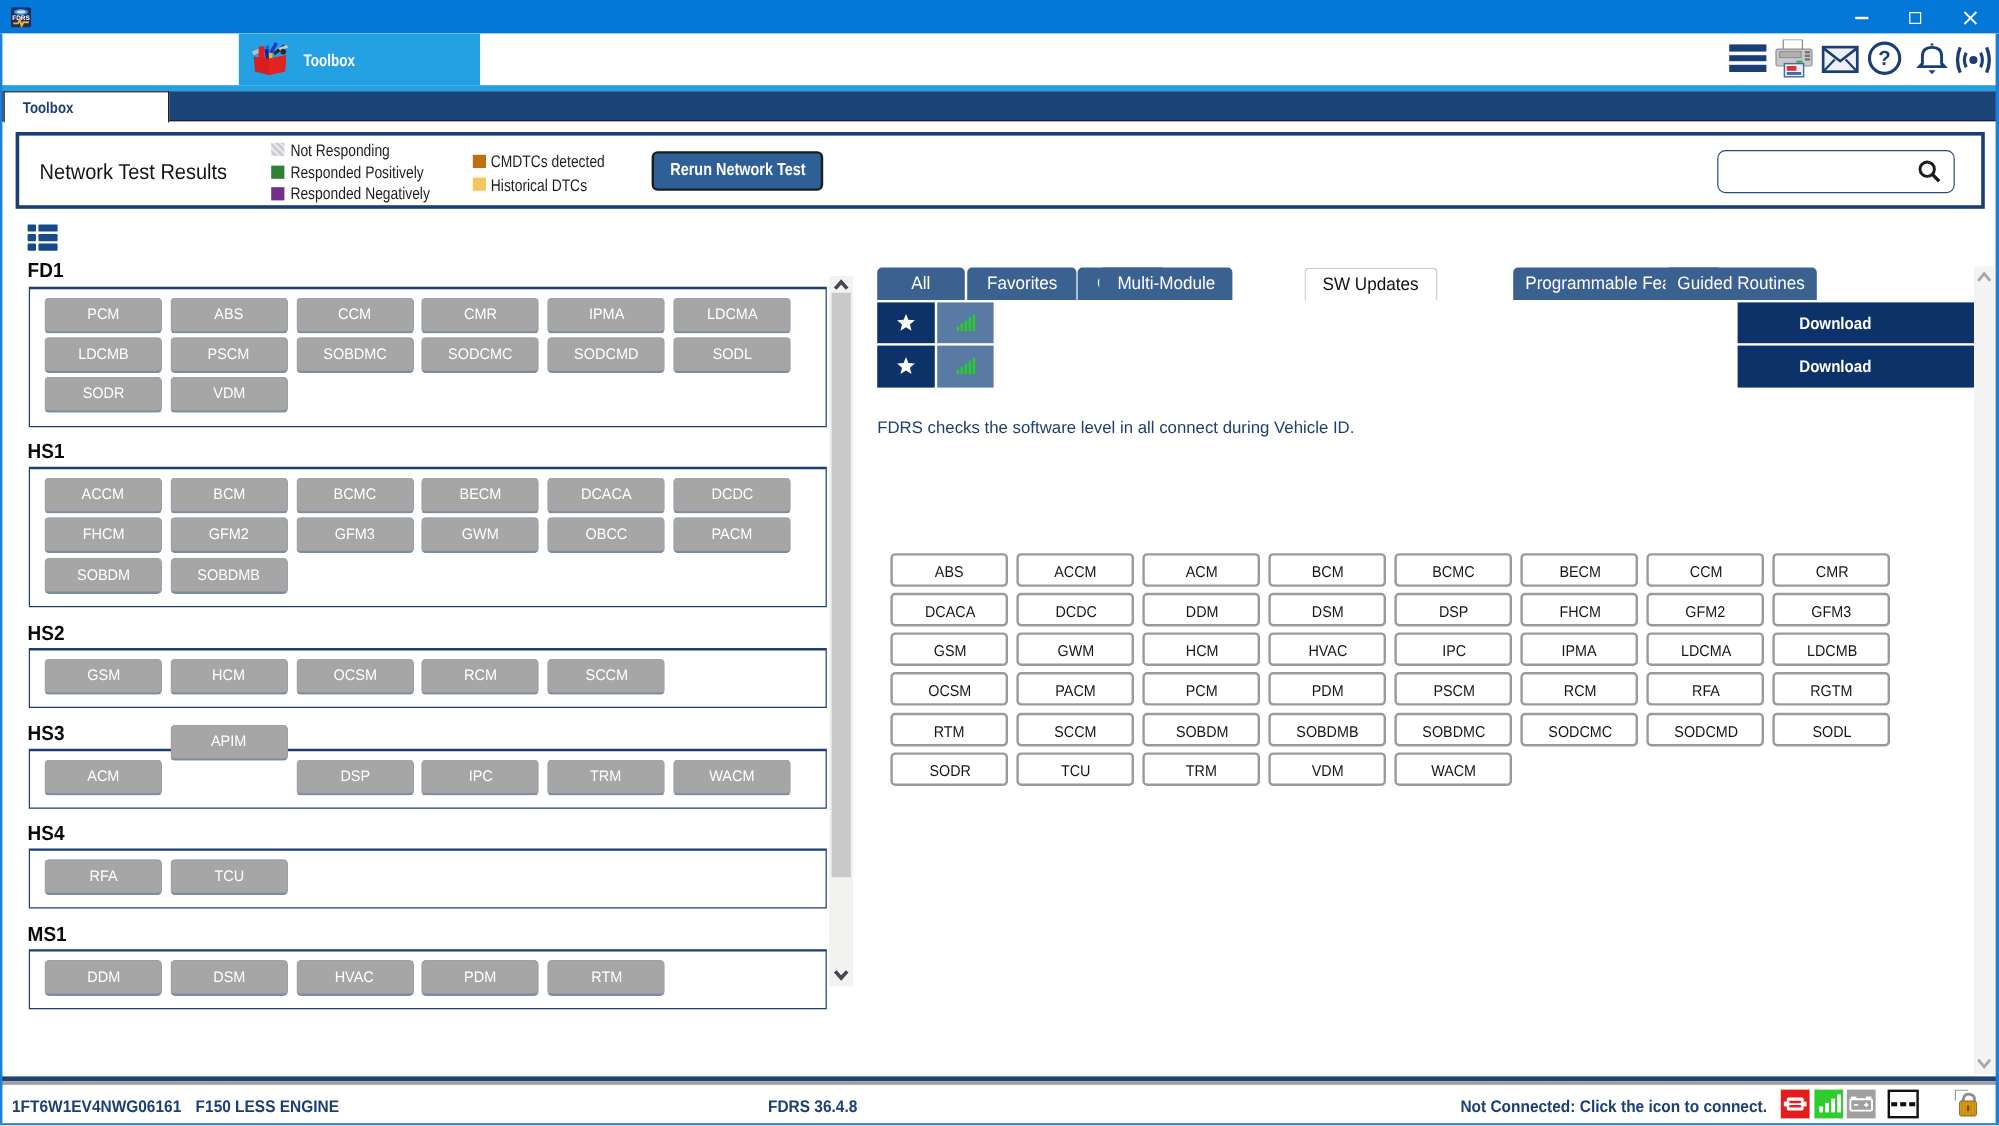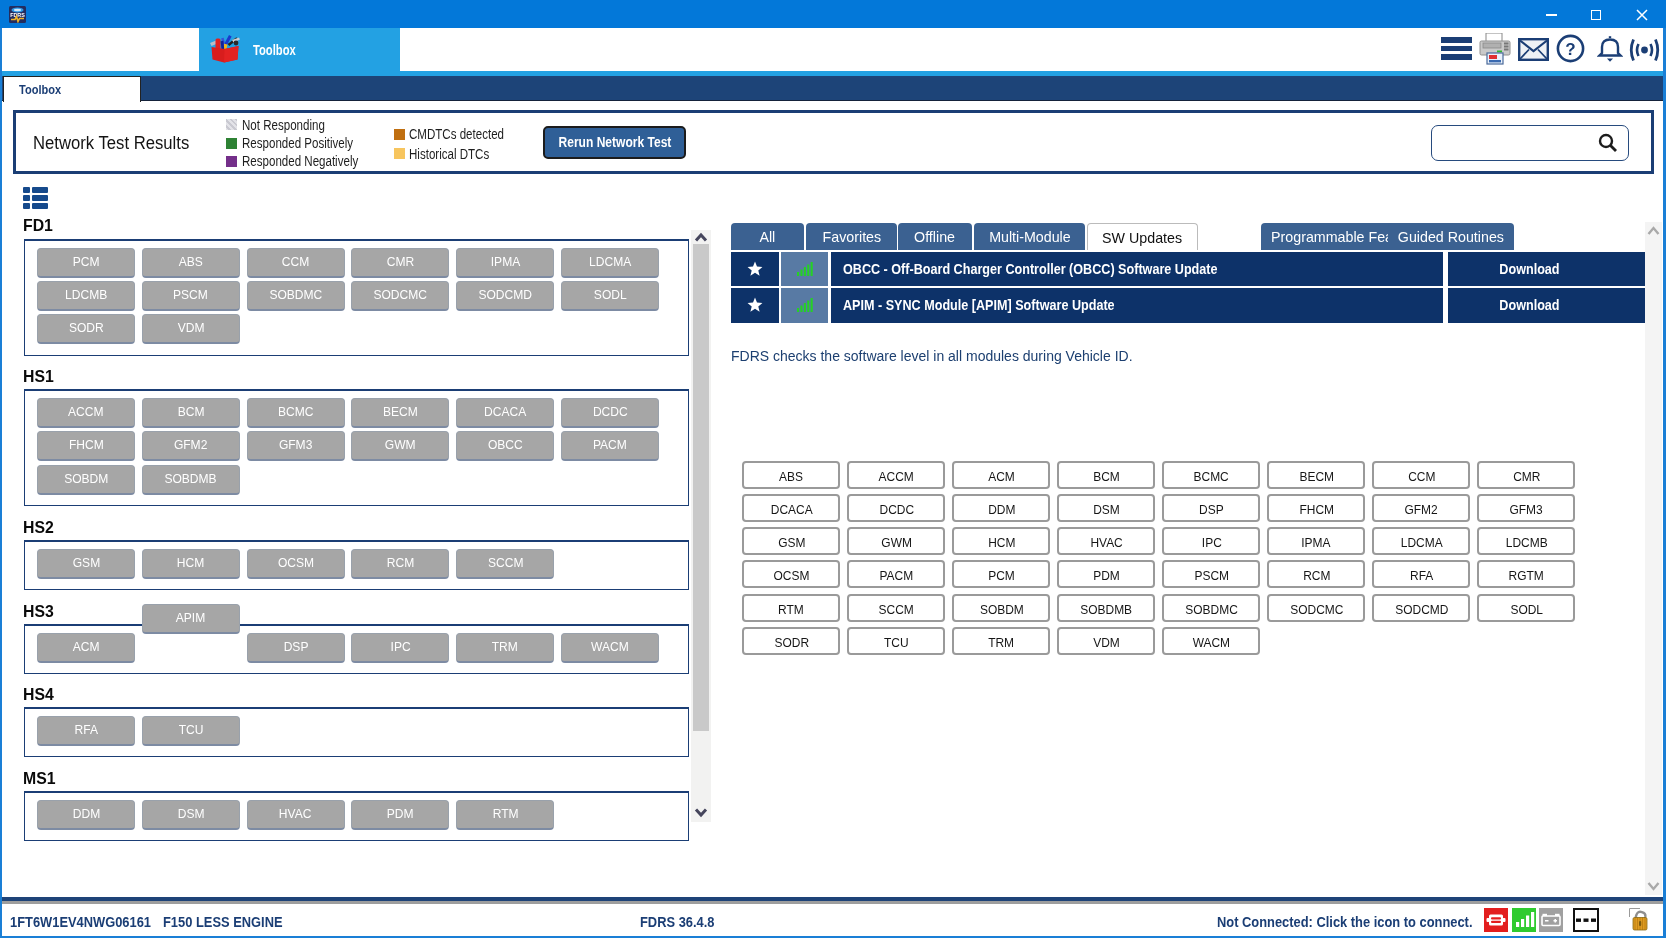--- a/index.html
+++ b/index.html
@@ -190,65 +190,59 @@
         <path d="M2 8.5 L7 3 L12 8.5" stroke="#45455c" stroke-width="3" fill="none"></path>
       </svg>
 <div class="thumb"></div>
 <svg style="position:absolute;left:3px;bottom:4px" width="14" height="11" viewBox="0 0 14 11">
         <path d="M2 2.5 L7 8 L12 2.5" stroke="#45455c" stroke-width="3" fill="none"></path>
       </svg>
 </div>
 <div class="rtab" style="left:730.5px;width:73px"><span class="sx">All</span></div>
 <div class="rtab" style="left:805.9px;width:91px"><span class="sx">Favorites</span></div>
 <div class="rtab" style="left:898.0px;width:74px"><span class="sx">Offline</span></div>
-<div class="rtab" style="left:974px;width:111px"><span class="sx">Multi-Module</span></div>
+<div class="rtab" style="left:916px;width:111px"><span class="sx">Multi-Module</span></div>
 <div class="rtab sel" style="left:1086.5px;width:111px"><span class="sx">SW Updates</span></div>
 <div class="rtab" style="left:1261px;width:174px"><span class="sx">Programmable Features</span></div>
 <div class="rtab" style="left:1387.5px;width:126px"><span class="sx">Guided Routines</span></div>
 <div class="cell" style="left:730.6px;top:251.9px;width:48px;height:34.6px;display:flex;align-items:center;justify-content:center">
       <svg width="16" height="16" viewBox="0 0 17 17">
         <path d="M8.5 0.6 L10.6 5.9 L16.4 6.3 L12 10 L13.4 15.6 L8.5 12.5 L3.6 15.6 L5 10 L0.6 6.3 L6.4 5.9 Z" fill="#fff"></path>
       </svg>
     </div>
 <div class="cell" style="left:780.9px;top:251.9px;width:47.6px;height:34.6px;background:#587aa4;display:flex;align-items:center;justify-content:center">
       <svg width="16" height="14" viewBox="0 0 16 14">
         <rect x="0" y="10" width="2.1" height="4" fill="#25d125"></rect>
         <rect x="3.4" y="7.5" width="2.1" height="6.5" fill="#25d125"></rect>
         <rect x="6.8" y="5" width="2.1" height="9" fill="#25d125"></rect>
         <rect x="10.2" y="2.5" width="2.1" height="11.5" fill="#25d125"></rect>
         <rect x="13.6" y="0" width="2.1" height="14" fill="#25d125"></rect>
       </svg>
     </div>
-<div class="cell rowtxt" style="left:831.1px;top:251.9px;width:611.6px;height:34.6px;padding-left:12px">
-      <span class="sx">OBCC - Off-Board Charger Controller (OBCC) Software Update</span>
-    </div>
 <div class="cell rowtxt" style="left:1447.5px;top:251.9px;width:197.7px;height:34.6px;justify-content:center;padding-right:33px">
       <span class="sx" style="transform-origin:center">Download</span>
     </div>
 <div class="cell" style="left:730.6px;top:288.1px;width:48px;height:34.6px;display:flex;align-items:center;justify-content:center">
       <svg width="16" height="16" viewBox="0 0 17 17">
         <path d="M8.5 0.6 L10.6 5.9 L16.4 6.3 L12 10 L13.4 15.6 L8.5 12.5 L3.6 15.6 L5 10 L0.6 6.3 L6.4 5.9 Z" fill="#fff"></path>
       </svg>
     </div>
 <div class="cell" style="left:780.9px;top:288.1px;width:47.6px;height:34.6px;background:#587aa4;display:flex;align-items:center;justify-content:center">
       <svg width="16" height="14" viewBox="0 0 16 14">
         <rect x="0" y="10" width="2.1" height="4" fill="#25d125"></rect>
         <rect x="3.4" y="7.5" width="2.1" height="6.5" fill="#25d125"></rect>
         <rect x="6.8" y="5" width="2.1" height="9" fill="#25d125"></rect>
         <rect x="10.2" y="2.5" width="2.1" height="11.5" fill="#25d125"></rect>
         <rect x="13.6" y="0" width="2.1" height="14" fill="#25d125"></rect>
       </svg>
     </div>
-<div class="cell rowtxt" style="left:831.1px;top:288.1px;width:611.6px;height:34.6px;padding-left:12px">
-      <span class="sx">APIM - SYNC Module [APIM] Software Update</span>
-    </div>
 <div class="cell rowtxt" style="left:1447.5px;top:288.1px;width:197.7px;height:34.6px;justify-content:center;padding-right:33px">
       <span class="sx" style="transform-origin:center">Download</span>
     </div>
-<div class="para" style="left:731px;top:348px;font-size:14px">FDRS checks the software level in all modules during Vehicle ID.</div>
+<div class="para" style="left:731px;top:348px;font-size:14px">FDRS checks the software level in all connect during Vehicle ID.</div>
 <div class="wbtn" style="left:742.4px;top:460.5px"><span class="sx">ABS</span></div>
 <div class="wbtn" style="left:847.4px;top:460.5px"><span class="sx">ACCM</span></div>
 <div class="wbtn" style="left:952.4px;top:460.5px"><span class="sx">ACM</span></div>
 <div class="wbtn" style="left:1057.4px;top:460.5px"><span class="sx">BCM</span></div>
 <div class="wbtn" style="left:1162.4px;top:460.5px"><span class="sx">BCMC</span></div>
 <div class="wbtn" style="left:1267.4px;top:460.5px"><span class="sx">BECM</span></div>
 <div class="wbtn" style="left:1372.4px;top:460.5px"><span class="sx">CCM</span></div>
 <div class="wbtn" style="left:1477.4px;top:460.5px"><span class="sx">CMR</span></div>
 <div class="wbtn" style="left:742.4px;top:493.8px"><span class="sx">DCACA</span></div>
 <div class="wbtn" style="left:847.4px;top:493.8px"><span class="sx">DCDC</span></div>

